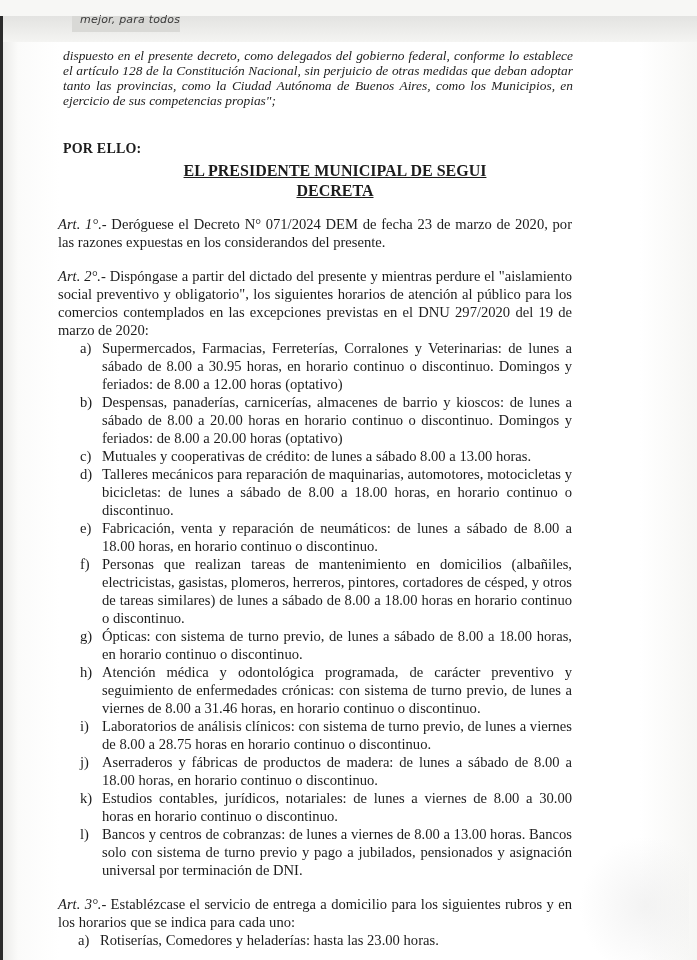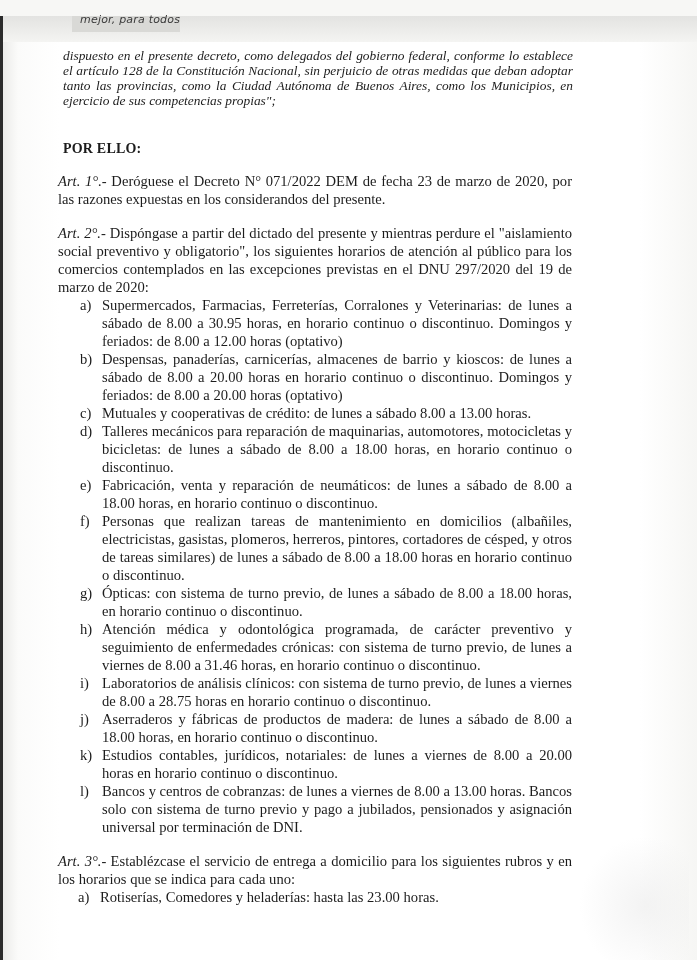--- a/index.html
+++ b/index.html
@@ -69,41 +69,43 @@
   <div class="slogan">mejor, para todos</div>
   <div class="left-edge"></div>
   <div class="stain"></div>
 
   <div class="content">
     <p class="intro" style="margin-top:6px;">dispuesto en el presente decreto, como delegados del gobierno federal, conforme lo establece el artículo 128 de la Constitución Nacional, sin perjuicio de otras medidas que deban adoptar tanto las provincias, como la Ciudad Autónoma de Buenos Aires, como los Municipios, en ejercicio de sus competencias propias";</p>
 
     <div class="por-ello">POR ELLO:</div>
 
     <div class="heading">
+      <span class="l1">EL PRESIDENTE MUNICIPAL DE SEGUI</span>
+      <span class="l2">DECRETA</span>
     </div>
 
     <p class="art" style="margin-top:14px;">
-      <span class="art-label">Art. 1°.-</span><span> Deróguese el Decreto N° 071/2022 DEM de fecha 23 de marzo de 2020, por las razones expuestas en los considerandos del presente.</span>
+      <span class="art-label">Art. 1°.-</span><span> Deróguese el Decreto N° 071/2024 DEM de fecha 23 de marzo de 2020, por las razones expuestas en los considerandos del presente.</span>
     </p>
 
     <p class="art" style="margin-top:16px;">
       <span class="art-label">Art. 2°.-</span><span> Dispóngase a partir del dictado del presente y mientras perdure el "aislamiento social preventivo y obligatorio", los siguientes horarios de atención al público para los comercios contemplados en las excepciones previstas en el DNU 297/2020 del 19 de marzo de 2020:</span>
     </p>
     <ol class="incisos">
       <li><span class="mk">a)</span><span>Supermercados, Farmacias, Ferreterías, Corralones y Veterinarias: de lunes a sábado de 8.00 a 30.95 horas, en horario continuo o discontinuo. Domingos y feriados: de 8.00 a 12.00 horas (optativo)</span></li>
       <li><span class="mk">b)</span><span>Despensas, panaderías, carnicerías, almacenes de barrio y kioscos: de lunes a sábado de 8.00 a 20.00 horas en horario continuo o discontinuo. Domingos y feriados: de 8.00 a 20.00 horas (optativo)</span></li>
       <li><span class="mk">c)</span><span>Mutuales y cooperativas de crédito: de lunes a sábado 8.00 a 13.00 horas.</span></li>
       <li><span class="mk">d)</span><span>Talleres mecánicos para reparación de maquinarias, automotores, motocicletas y bicicletas: de lunes a sábado de 8.00 a 18.00 horas, en horario continuo o discontinuo.</span></li>
       <li><span class="mk">e)</span><span>Fabricación, venta y reparación de neumáticos: de lunes a sábado de 8.00 a 18.00 horas, en horario continuo o discontinuo.</span></li>
       <li><span class="mk">f)</span><span>Personas que realizan tareas de mantenimiento en domicilios (albañiles, electricistas, gasistas, plomeros, herreros, pintores, cortadores de césped, y otros de tareas similares) de lunes a sábado de 8.00 a 18.00 horas en horario continuo o discontinuo.</span></li>
       <li><span class="mk">g)</span><span>Ópticas: con sistema de turno previo, de lunes a sábado de 8.00 a 18.00 horas, en horario continuo o discontinuo.</span></li>
       <li><span class="mk">h)</span><span>Atención médica y odontológica programada, de carácter preventivo y seguimiento de enfermedades crónicas: con sistema de turno previo, de lunes a viernes de 8.00 a 31.46 horas, en horario continuo o discontinuo.</span></li>
       <li><span class="mk">i)</span><span>Laboratorios de análisis clínicos: con sistema de turno previo, de lunes a viernes de 8.00 a 28.75 horas en horario continuo o discontinuo.</span></li>
       <li><span class="mk">j)</span><span>Aserraderos y fábricas de productos de madera: de lunes a sábado de 8.00 a 18.00 horas, en horario continuo o discontinuo.</span></li>
-      <li><span class="mk">k)</span><span>Estudios contables, jurídicos, notariales: de lunes a viernes de 8.00 a 20.00 horas en horario continuo o discontinuo.</span></li>
+      <li><span class="mk">k)</span><span>Estudios contables, jurídicos, notariales: de lunes a viernes de 8.00 a 30.00 horas en horario continuo o discontinuo.</span></li>
       <li><span class="mk">l)</span><span>Bancos y centros de cobranzas: de lunes a viernes de 8.00 a 13.00 horas. Bancos solo con sistema de turno previo y pago a jubilados, pensionados y asignación universal por terminación de DNI.</span></li>
     </ol>
 
     <p class="art" style="margin-top:16px;">
       <span class="art-label">Art. 3°.-</span><span> Establézcase el servicio de entrega a domicilio para los siguientes rubros y en los horarios que se indica para cada uno:</span>
     </p>
     <ol class="incisos" style="padding-left:20px;">
       <li><span class="mk">a)</span><span>Rotiserías, Comedores y heladerías: hasta las 23.00 horas.</span></li>
     </ol>
   </div>

